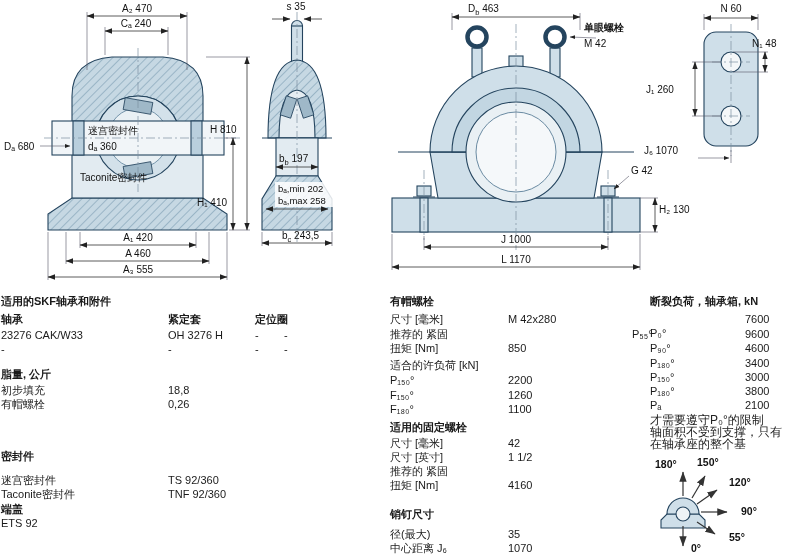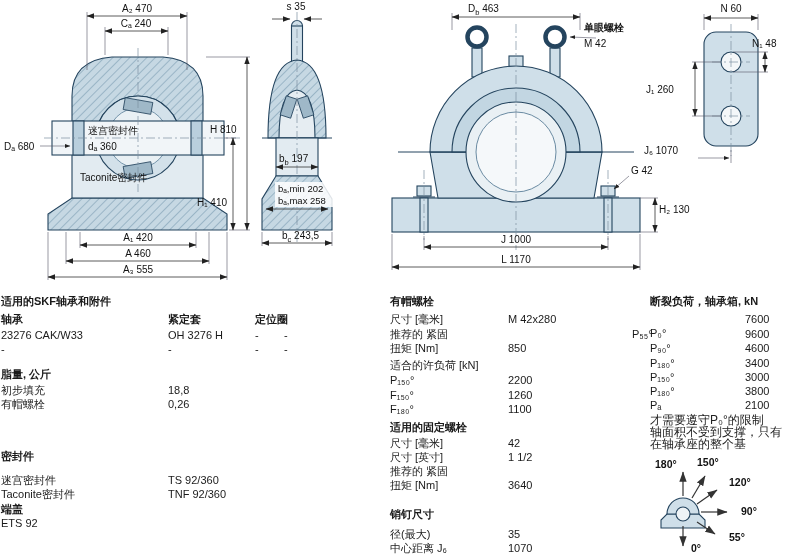--- a/index.html
+++ b/index.html
@@ -245,21 +245,21 @@
 <span class="t" style="left:390px;top:403px">F₁₈₀°</span>
 <span class="t" style="left:508px;top:403px">1100</span>
 
 <span class="t b" style="left:390px;top:421px">适用的固定螺栓</span>
 <span class="t" style="left:390px;top:437px">尺寸 [毫米]</span>
 <span class="t" style="left:508px;top:437px">42</span>
 <span class="t" style="left:390px;top:451px">尺寸 [英寸]</span>
 <span class="t" style="left:508px;top:451px">1 1/2</span>
 <span class="t" style="left:390px;top:465px">推荐的 紧固</span>
 <span class="t" style="left:390px;top:479px">扭矩 [Nm]</span>
-<span class="t" style="left:508px;top:479px">3640</span>
+<span class="t" style="left:508px;top:479px">4160</span>
 
 <span class="t b" style="left:390px;top:508px">销钉尺寸</span>
 <span class="t" style="left:390px;top:528px">径(最大)</span>
 <span class="t" style="left:508px;top:528px">35</span>
 <span class="t" style="left:390px;top:542px">中心距离 J₆</span>
 <span class="t" style="left:508px;top:542px">1070</span>
 
 <span class="t b" style="left:650px;top:295px">断裂负荷，轴承箱, kN</span>
 <span class="t" style="left:650px;top:327px">P₀°</span>
 <span class="t" style="left:745px;top:313px">7600</span>

